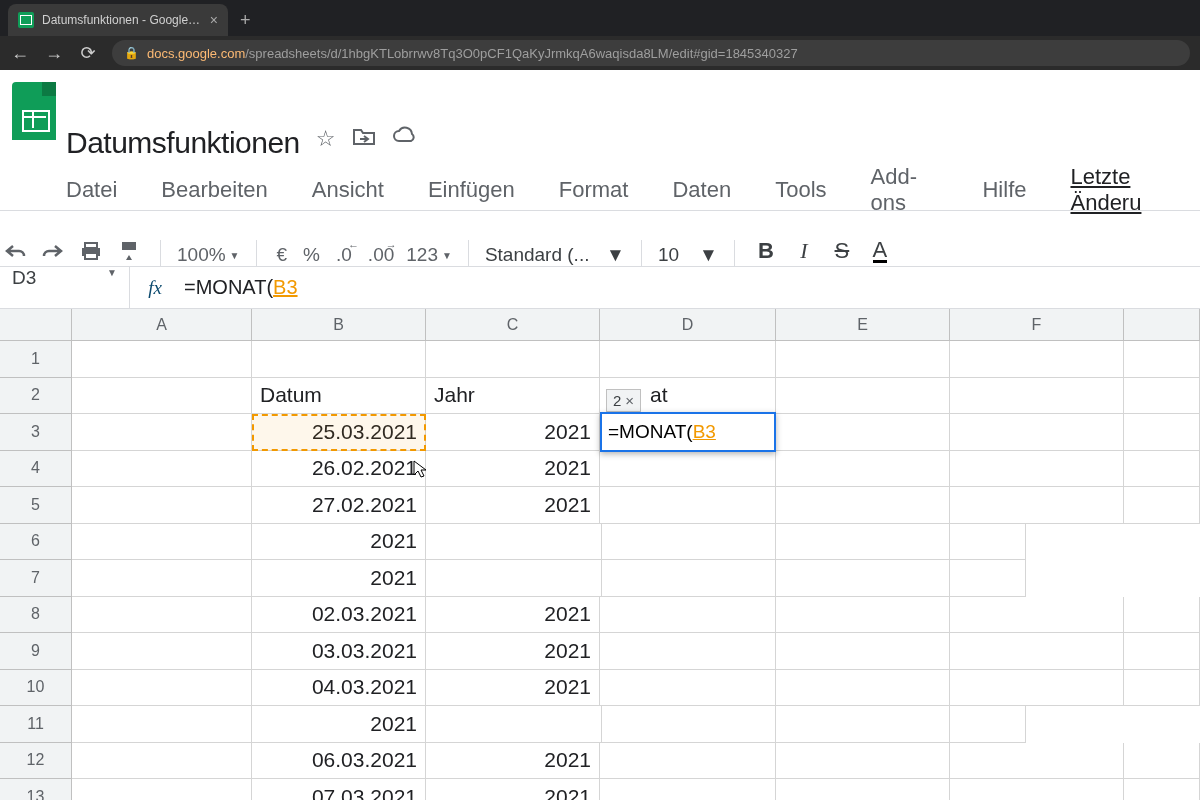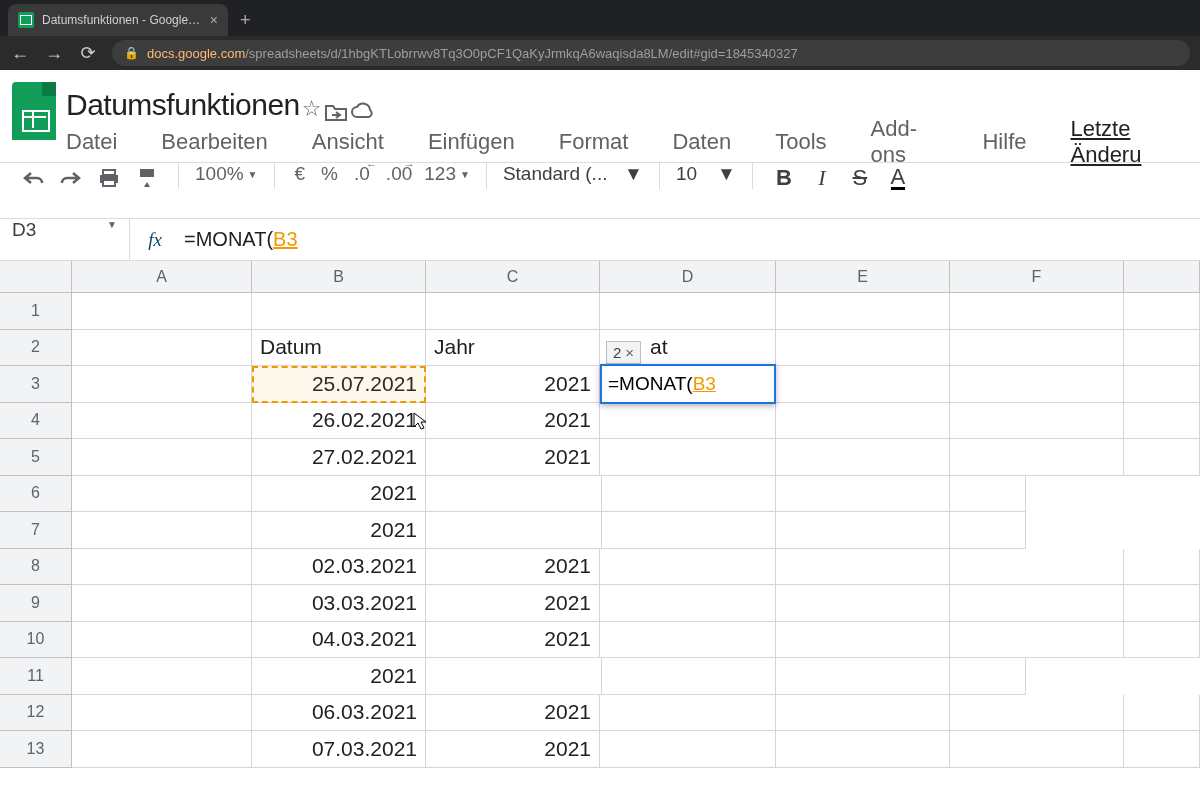--- a/index.html
+++ b/index.html
@@ -22,31 +22,31 @@
   .url-path { color: #9e9e9e; }
   
   
   .doc-header { padding: 8px 12px 0 12px; display:flex; gap:10px;}
   .sheets-logo { width: 44px; height: 58px; background: #0f9d58; border-radius: 4px 4px 0 0; position:relative; margin-top:4px;}
   .sheets-logo::before{content:'';position:absolute;top:0;right:0;width:14px;height:14px;background:#0c7a43;}
   .sheets-logo::after{content:'';position:absolute;top:28px;left:10px;width:24px;height:18px;border:2px solid #fff;}
   .sheets-logo .inner{position:absolute;top:34px;left:10px;width:24px;height:2px;background:#fff;}
   .sheets-logo .inner2{position:absolute;top:28px;left:20px;width:2px;height:18px;background:#fff;}
   .doc-meta{flex:1;}
-  .doc-title-row { display: flex; align-items: flex-end; gap: 2px; height:44px;}
+  .doc-title-row { display: flex; align-items: flex-start; gap: 16px; height:44px;margin-top:48px;}
   .doc-title { font-size: 30px; color: #202124; letter-spacing:-0.5px;}
   .doc-icon { color: #5f6368; font-size: 22px; }
   .menu-bar { display: flex; gap: 44px; height:40px; align-items:center; font-size: 22px; color: #5f6368; }
   .menu-item { cursor:pointer; }
   .menu-item.last { color: #202124; text-decoration: underline; margin-left:auto; padding-right:4px;}
   
   .divider { height: 1px; background: #dadce0; }
   
   
-  .toolbar { height: 56px; display: flex; align-items: flex-start; padding: 0 18px; gap: 8px; border-bottom:1px solid #dadce0;}
+  .toolbar { height: 56px; display: flex; align-items: flex-end; padding: 0 0; gap: 8px; border-bottom:1px solid #dadce0;}
   .tool-btn { color: #5f6368; font-size: 20px; width: 30px; height:30px; display:flex; align-items:center; justify-content:center;}
   .tool-sep { width: 1px; height: 26px; background: #dadce0; margin: 0 8px; }
   .tool-text { color: #5f6368; font-size: 19px; padding: 0 4px;}
   .tool-drop { display:flex;align-items:center;gap:4px;color:#5f6368;font-size:19px;}
   .tool-drop .arrow{font-size:10px;}
   .font-sel{width:140px;display:flex;align-items:center;justify-content:space-between;border:none;font-size:19px;color:#3c4043;}
   .size-sel{width:60px;display:flex;align-items:center;justify-content:space-between;font-size:19px;color:#3c4043;}
   .bold{font-weight:bold;font-size:22px;color:#3c4043;}
   .italic{font-style:italic;font-size:22px;color:#3c4043;font-family:serif;}
   .strike{text-decoration:line-through;font-size:22px;color:#3c4043;}
@@ -260,21 +260,21 @@
           <div class="cell col-B l">Datum</div>
           <div class="cell col-C l">Jahr</div>
           <div class="cell col-D l" style="padding-left:50px">at</div>
           <div class="cell col-E"></div>
           <div class="cell col-F"></div>
           <div class="cell col-G"></div>
         </div>
 
       <div class="cell-row">
           <div class="cell col-A"></div>
-          <div class="cell col-B r">25.07.2021</div>
+          <div class="cell col-B r">25.03.2021</div>
           <div class="cell col-C r">2021</div>
           <div class="cell col-D"></div>
           <div class="cell col-E"></div>
           <div class="cell col-F"></div>
           <div class="cell col-G"></div>
         </div>
       <div class="cell-row">
           <div class="cell col-A"></div>
           <div class="cell col-B r">26.02.2021</div>
           <div class="cell col-C r">2021</div>

